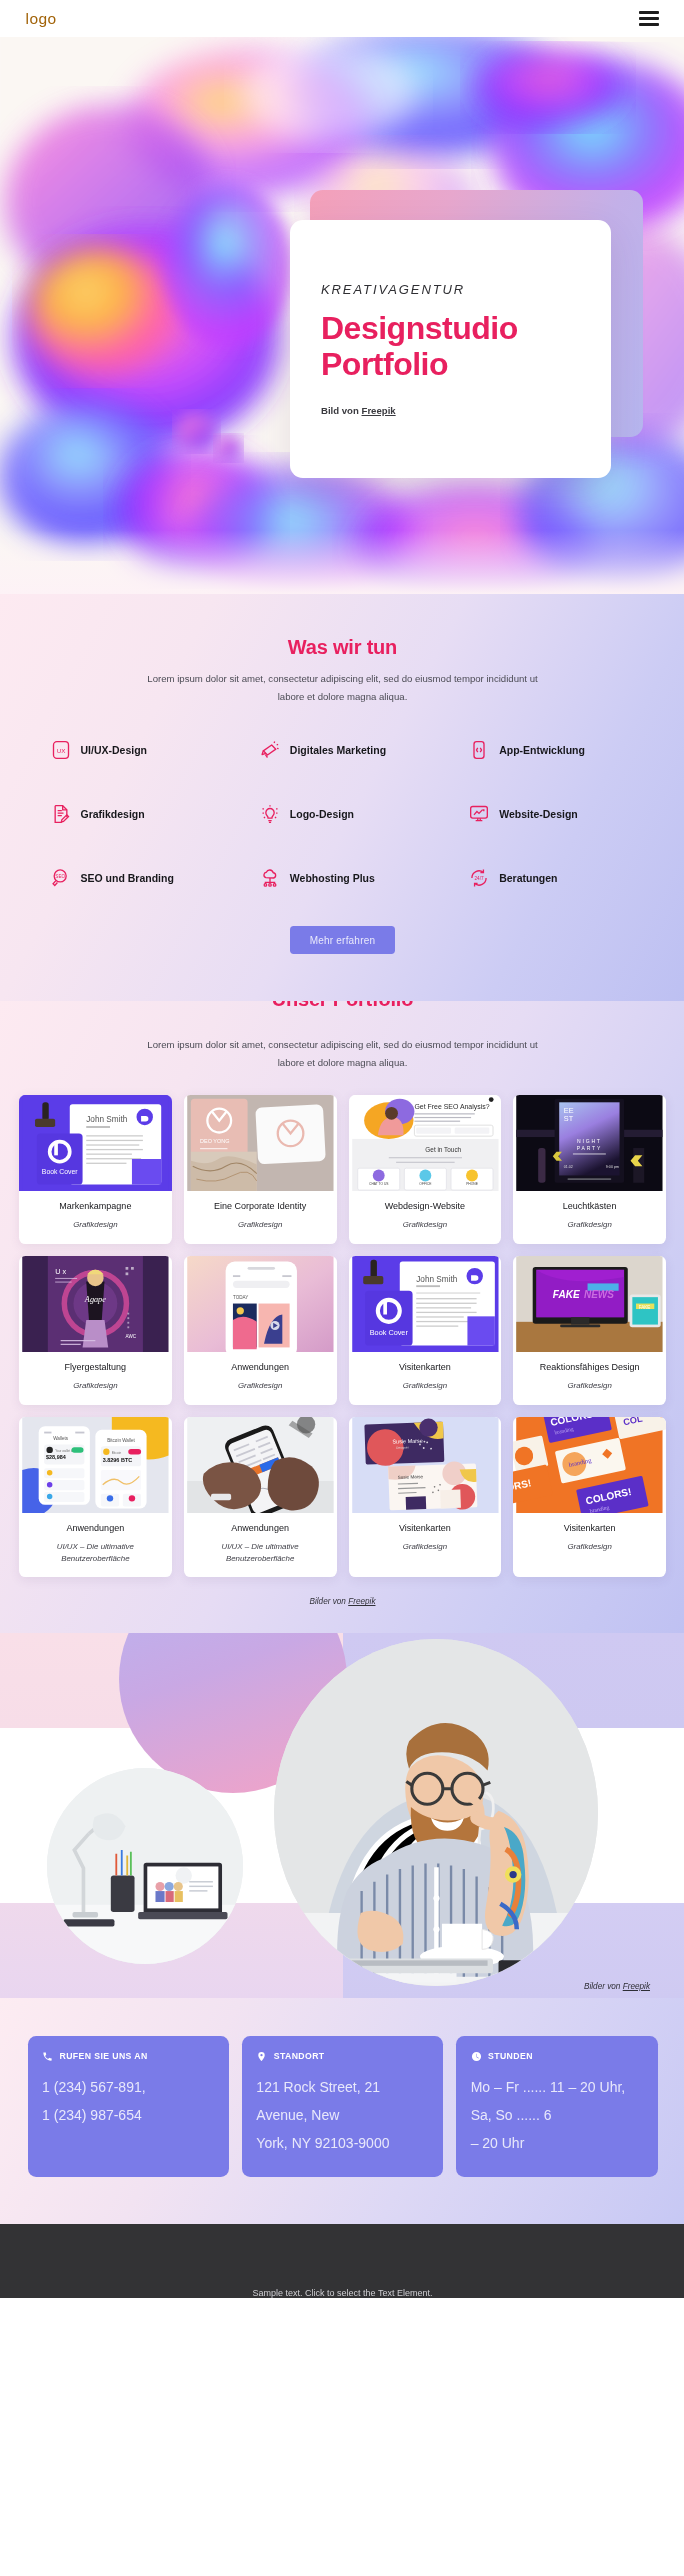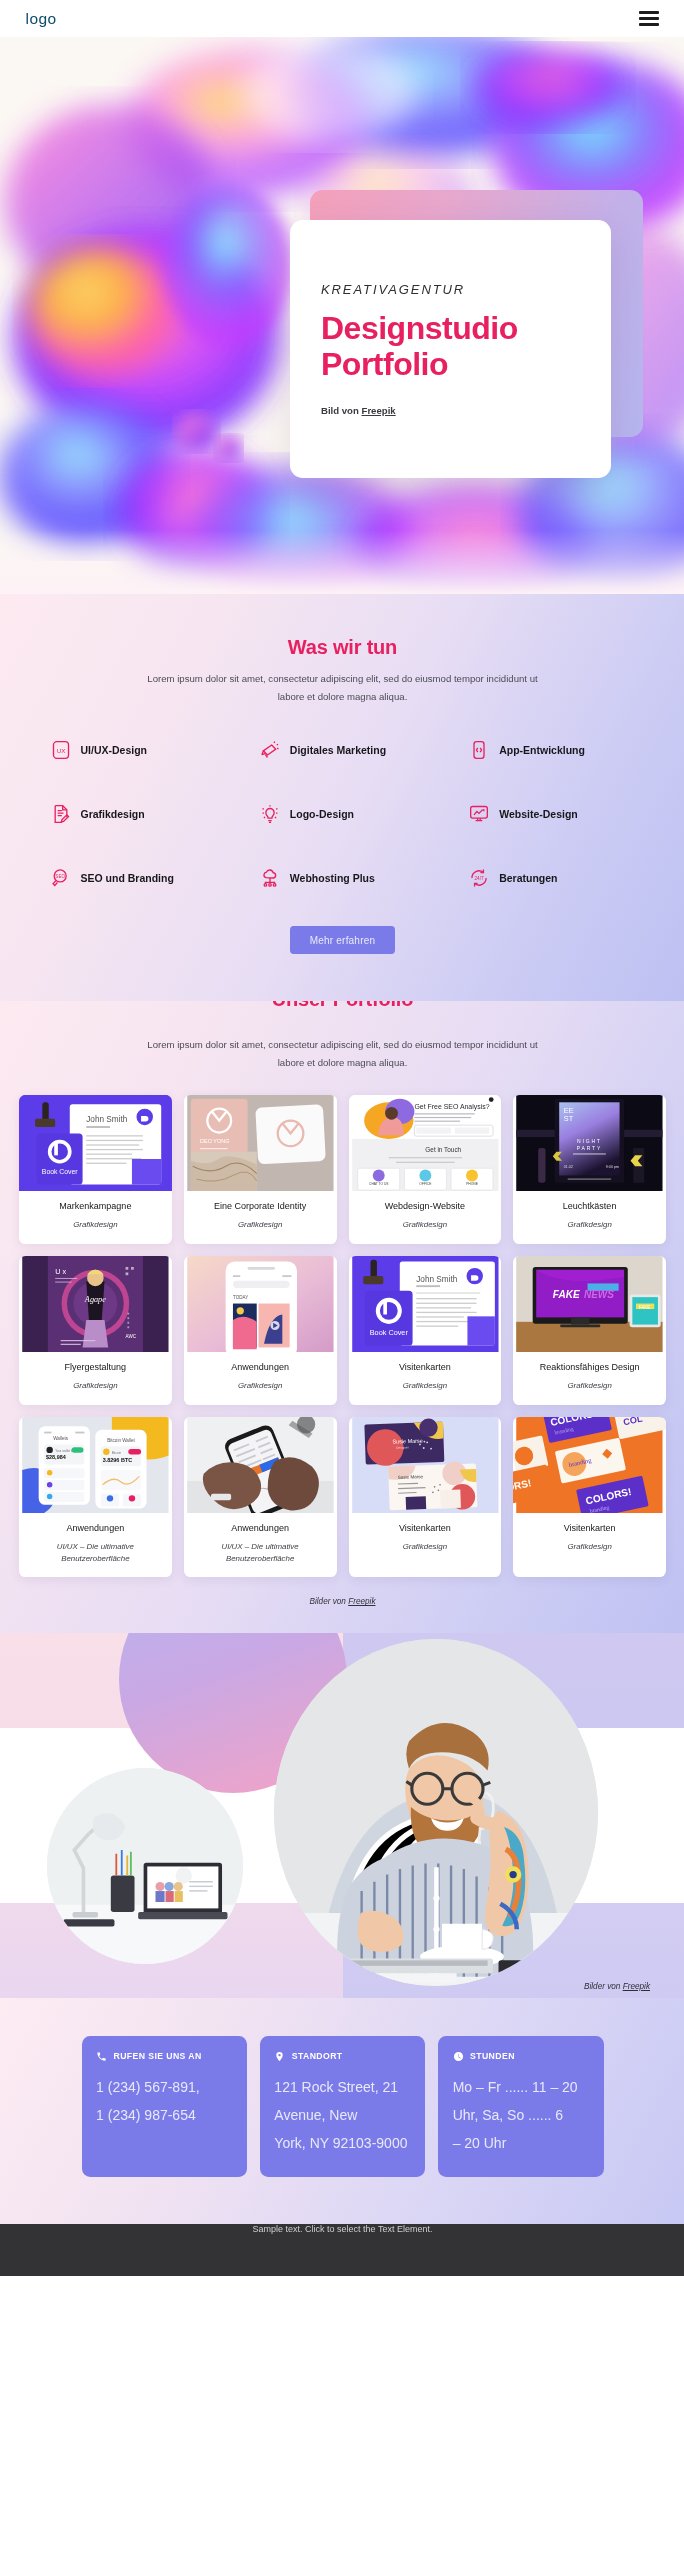--- a/index.html
+++ b/index.html
@@ -10,21 +10,21 @@
     background:#fff; width:685px; overflow-x:hidden;
     -webkit-font-smoothing:antialiased;
   }
   .page { width:685px; position:relative; }
 
   
   .header {
     height:37px; background:#ffffff; display:flex; align-items:center;
     justify-content:space-between; padding:0 25.6px; position:relative; z-index:40;
   }
-  .logo { font-size:15.5px; color:#0c4a6e; letter-spacing:0.4px; font-weight:400; }
+  .logo { font-size:15.5px; color:#a16207; letter-spacing:0.4px; font-weight:400; }
   .burger { width:20px; display:flex; flex-direction:column; gap:3.7px; cursor:pointer; }
   .burger span { display:block; height:2.3px; background:#1d1d1d; border-radius:0.9px; }
 
   
   .hero {
     position:relative; height:557px; overflow:hidden;
     background:#faf7f4;
   }
   .blobs { position:absolute; inset:0; overflow:hidden; }
   .hero-fade-bottom {
@@ -125,33 +125,33 @@
   .team-credit { position:absolute; right:35px; bottom:7.3px; font-size:8.2px;
     font-style:italic; color:#2e2e36; }
   .team-credit a { color:#2e2e36; text-decoration:underline; }
 
   
   .contact {
     background:linear-gradient(118deg,#fdecf2 0%,#f2e3f2 30%,#ddd8f5 62%,#c7c8f4 100%);
     padding:38px 0 47px;
   }
   .contact-grid {
-    width:522px; margin:0 auto; display:grid; grid-template-columns:repeat(3,1fr); gap:12.8px;
+    width:630px; margin:0 auto; display:grid; grid-template-columns:repeat(3,1fr); gap:12.8px;
   }
   .ccard {
     background:#7a7be8; border-radius:8.2px; padding:14.6px 14.6px 20px; min-height:87px; color:#fff;
   }
   .ccard-head { display:flex; align-items:center; gap:6.4px; margin-bottom:11px; }
   .ccard-head svg { width:11px; height:11px; display:block; fill:#fff; }
   .ccard-title { font-size:8.7px; font-weight:700; letter-spacing:0.4px; }
   .ccard-text { font-size:14px; line-height:2.0; color:#e8e8fb;margin-top:8px; }
 
   
   .footer {
-    background:#333335; height:52px; display:flex; align-items:flex-start; justify-content:center;
+    background:#333335; height:74px; display:flex; align-items:flex-end; justify-content:center;
   }
   .footer-text { font-size:9px; color:#cfcfd3; }
 </style>
 </head>
 <body>
 
 <div class="page">
 
   <div class="header">
     <div class="logo">logo</div>

